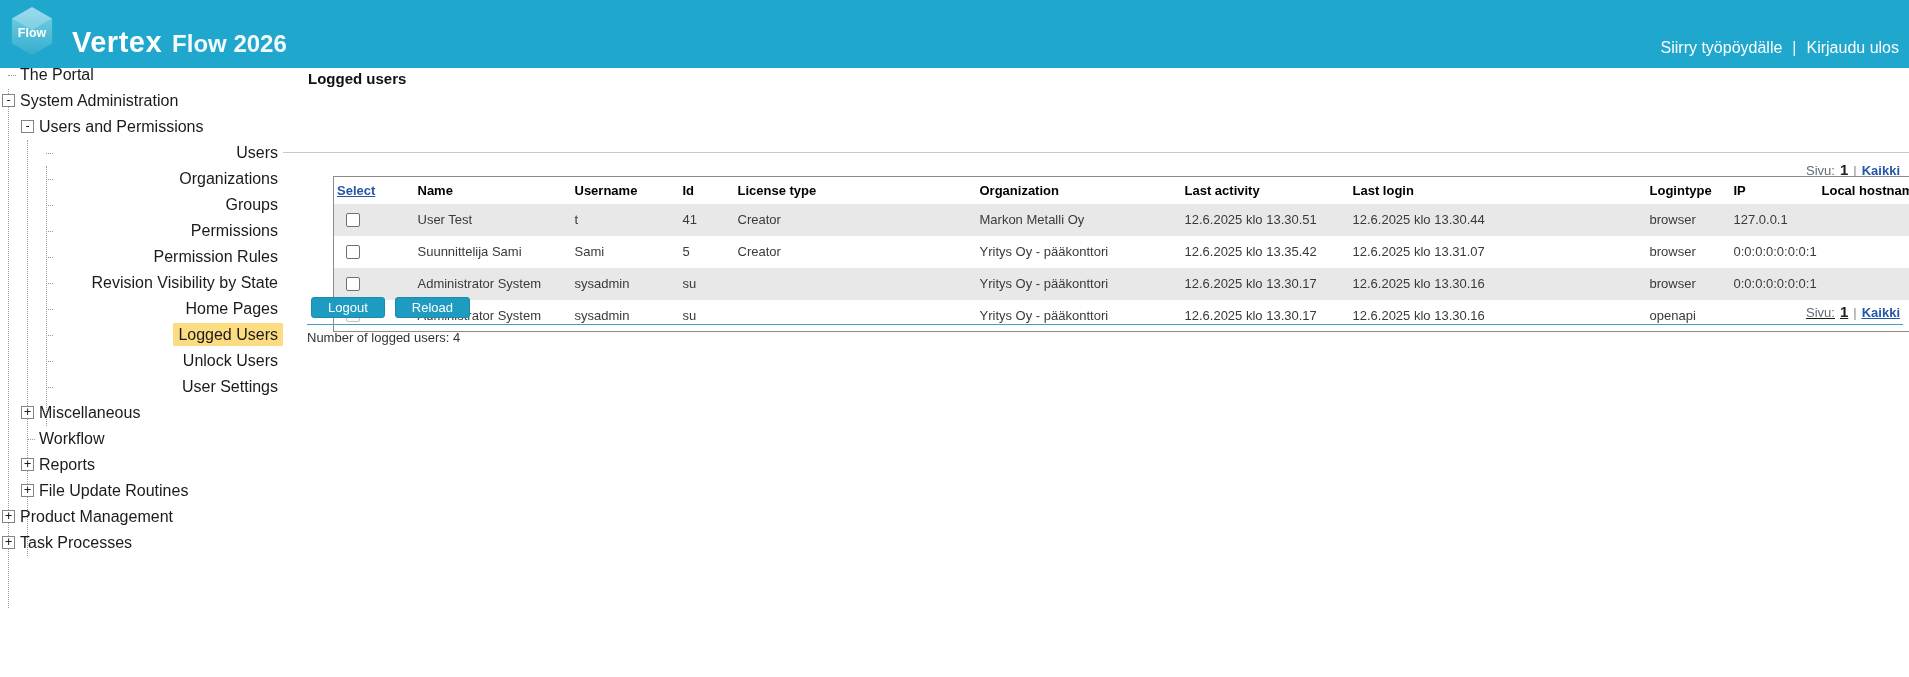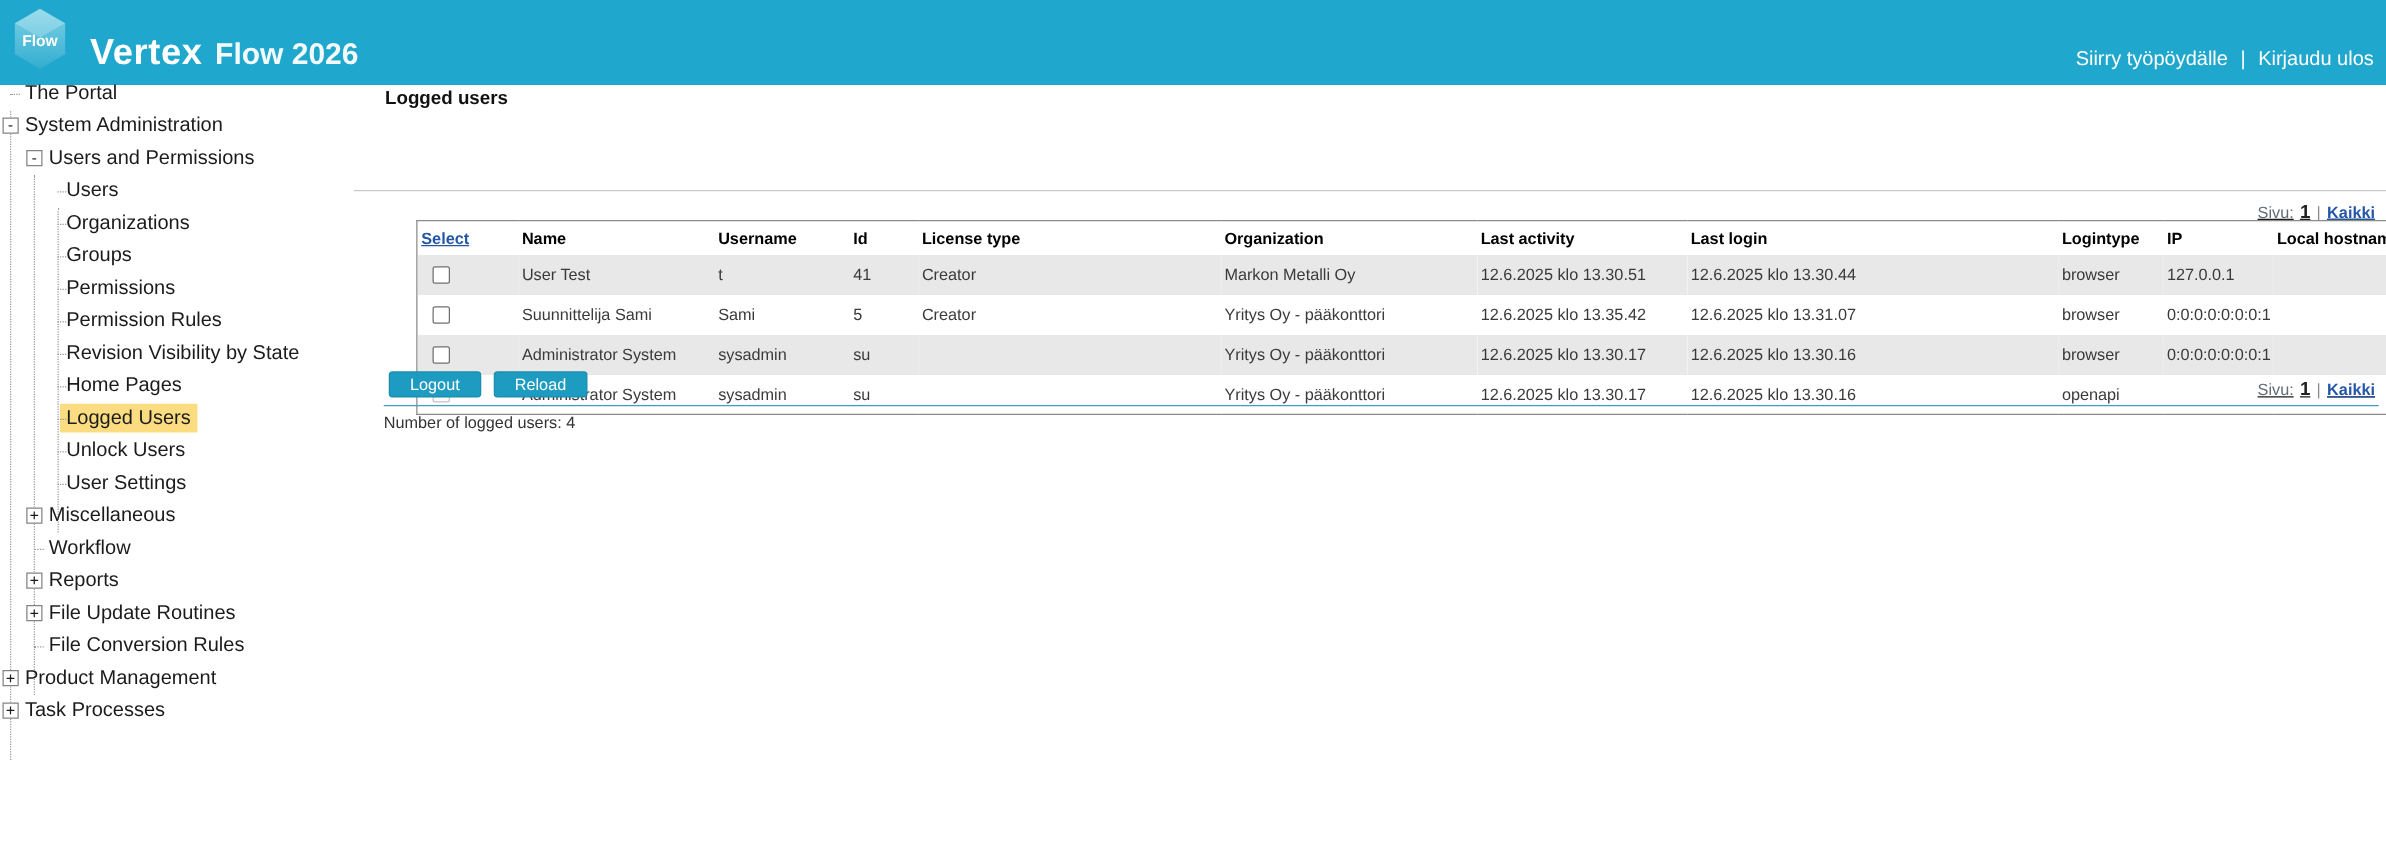--- a/index.html
+++ b/index.html
@@ -23,21 +23,21 @@
   .hsep  { color:#fff; font-size:16px; }
   
   .sidebar { position:absolute; left:0; top:62px; width:283px; bottom:0; overflow:hidden; }
   .trunk { position:absolute; width:0; border-left:1px dotted #9a9a9a; }
   #trunk0 { left:8px;  top:27px;  height:519px; }
   #trunk1 { left:27px; top:78px;  height:416px; }
   #trunk2 { left:46px; top:104px; height:260px; }
   .titem { position:relative; height:26px; line-height:26px; font-size:16px; white-space:nowrap; cursor:pointer; }
   .titem.lv0 { padding-left:15px; }
   .titem.lv1 { padding-left:34px; }
-  .titem.lv2 { padding-left:48px; }
+  .titem.lv2 { padding-left:48px;text-align:right; }
   .tlabel { display:inline-block; padding:0 5px; line-height:23px; border-radius:1px; }
   .titem.selected .tlabel { background:var(--highlight_bg,#fbdc81); }
   .expbox {
     position:absolute; top:6px; width:13px; height:13px; background:#fff;
     border:1px solid #848484; color:#1b1b1b; z-index:2;
     font-size:12px; line-height:10px; text-align:center;
     font-family:"DejaVu Sans Mono", monospace;
   }
   .lv0 > .expbox { left:2px; }
   .lv1 > .expbox { left:21px; }
@@ -163,24 +163,20 @@
     <span class="tlabel">Workflow</span>
   </div>
   <div class="titem lv1">
     <span class="expbox">+</span>
     <span class="tlabel">Reports</span>
   </div>
   <div class="titem lv1">
     <span class="expbox">+</span>
     <span class="tlabel">File Update Routines</span>
   </div>
-  <div class="titem lv1">
-    <span class="stub"></span>
-    <span class="tlabel">File Conversion Rules</span>
-  </div>
   <div class="titem lv0">
     <span class="expbox">+</span>
     <span class="tlabel">Product Management</span>
   </div>
   <div class="titem lv0">
     <span class="expbox">+</span>
     <span class="tlabel">Task Processes</span>
   </div>
 </div>
 

